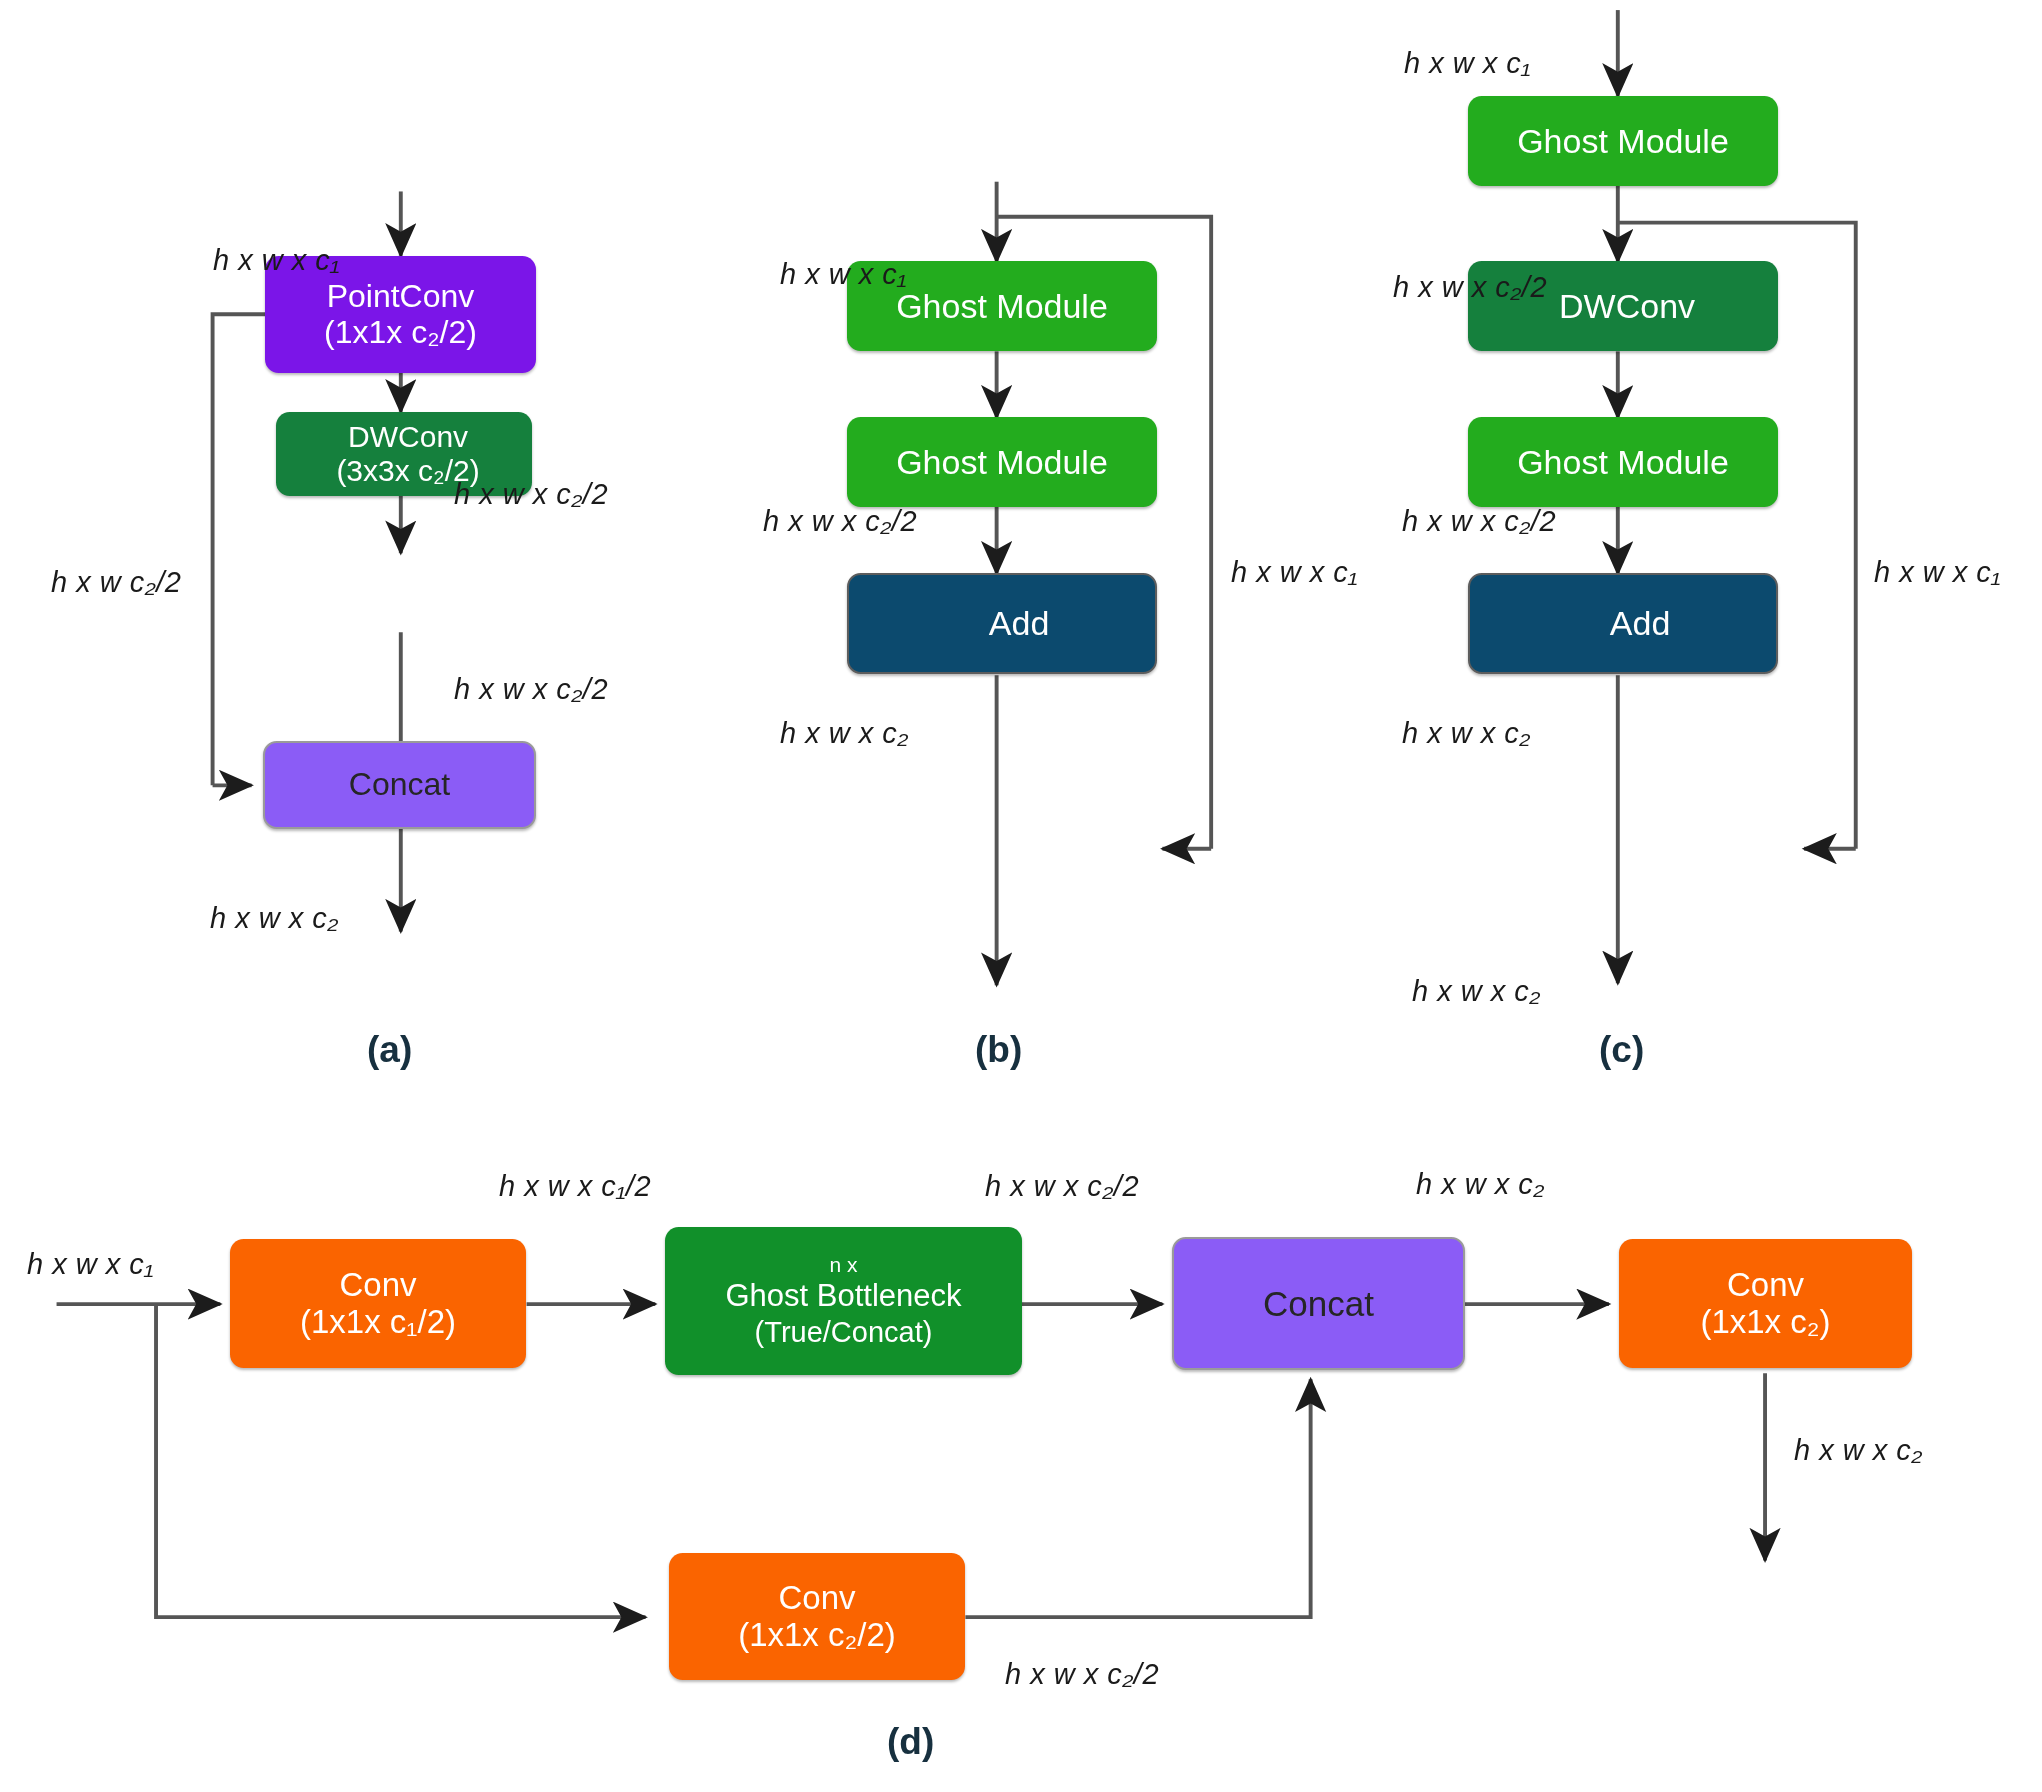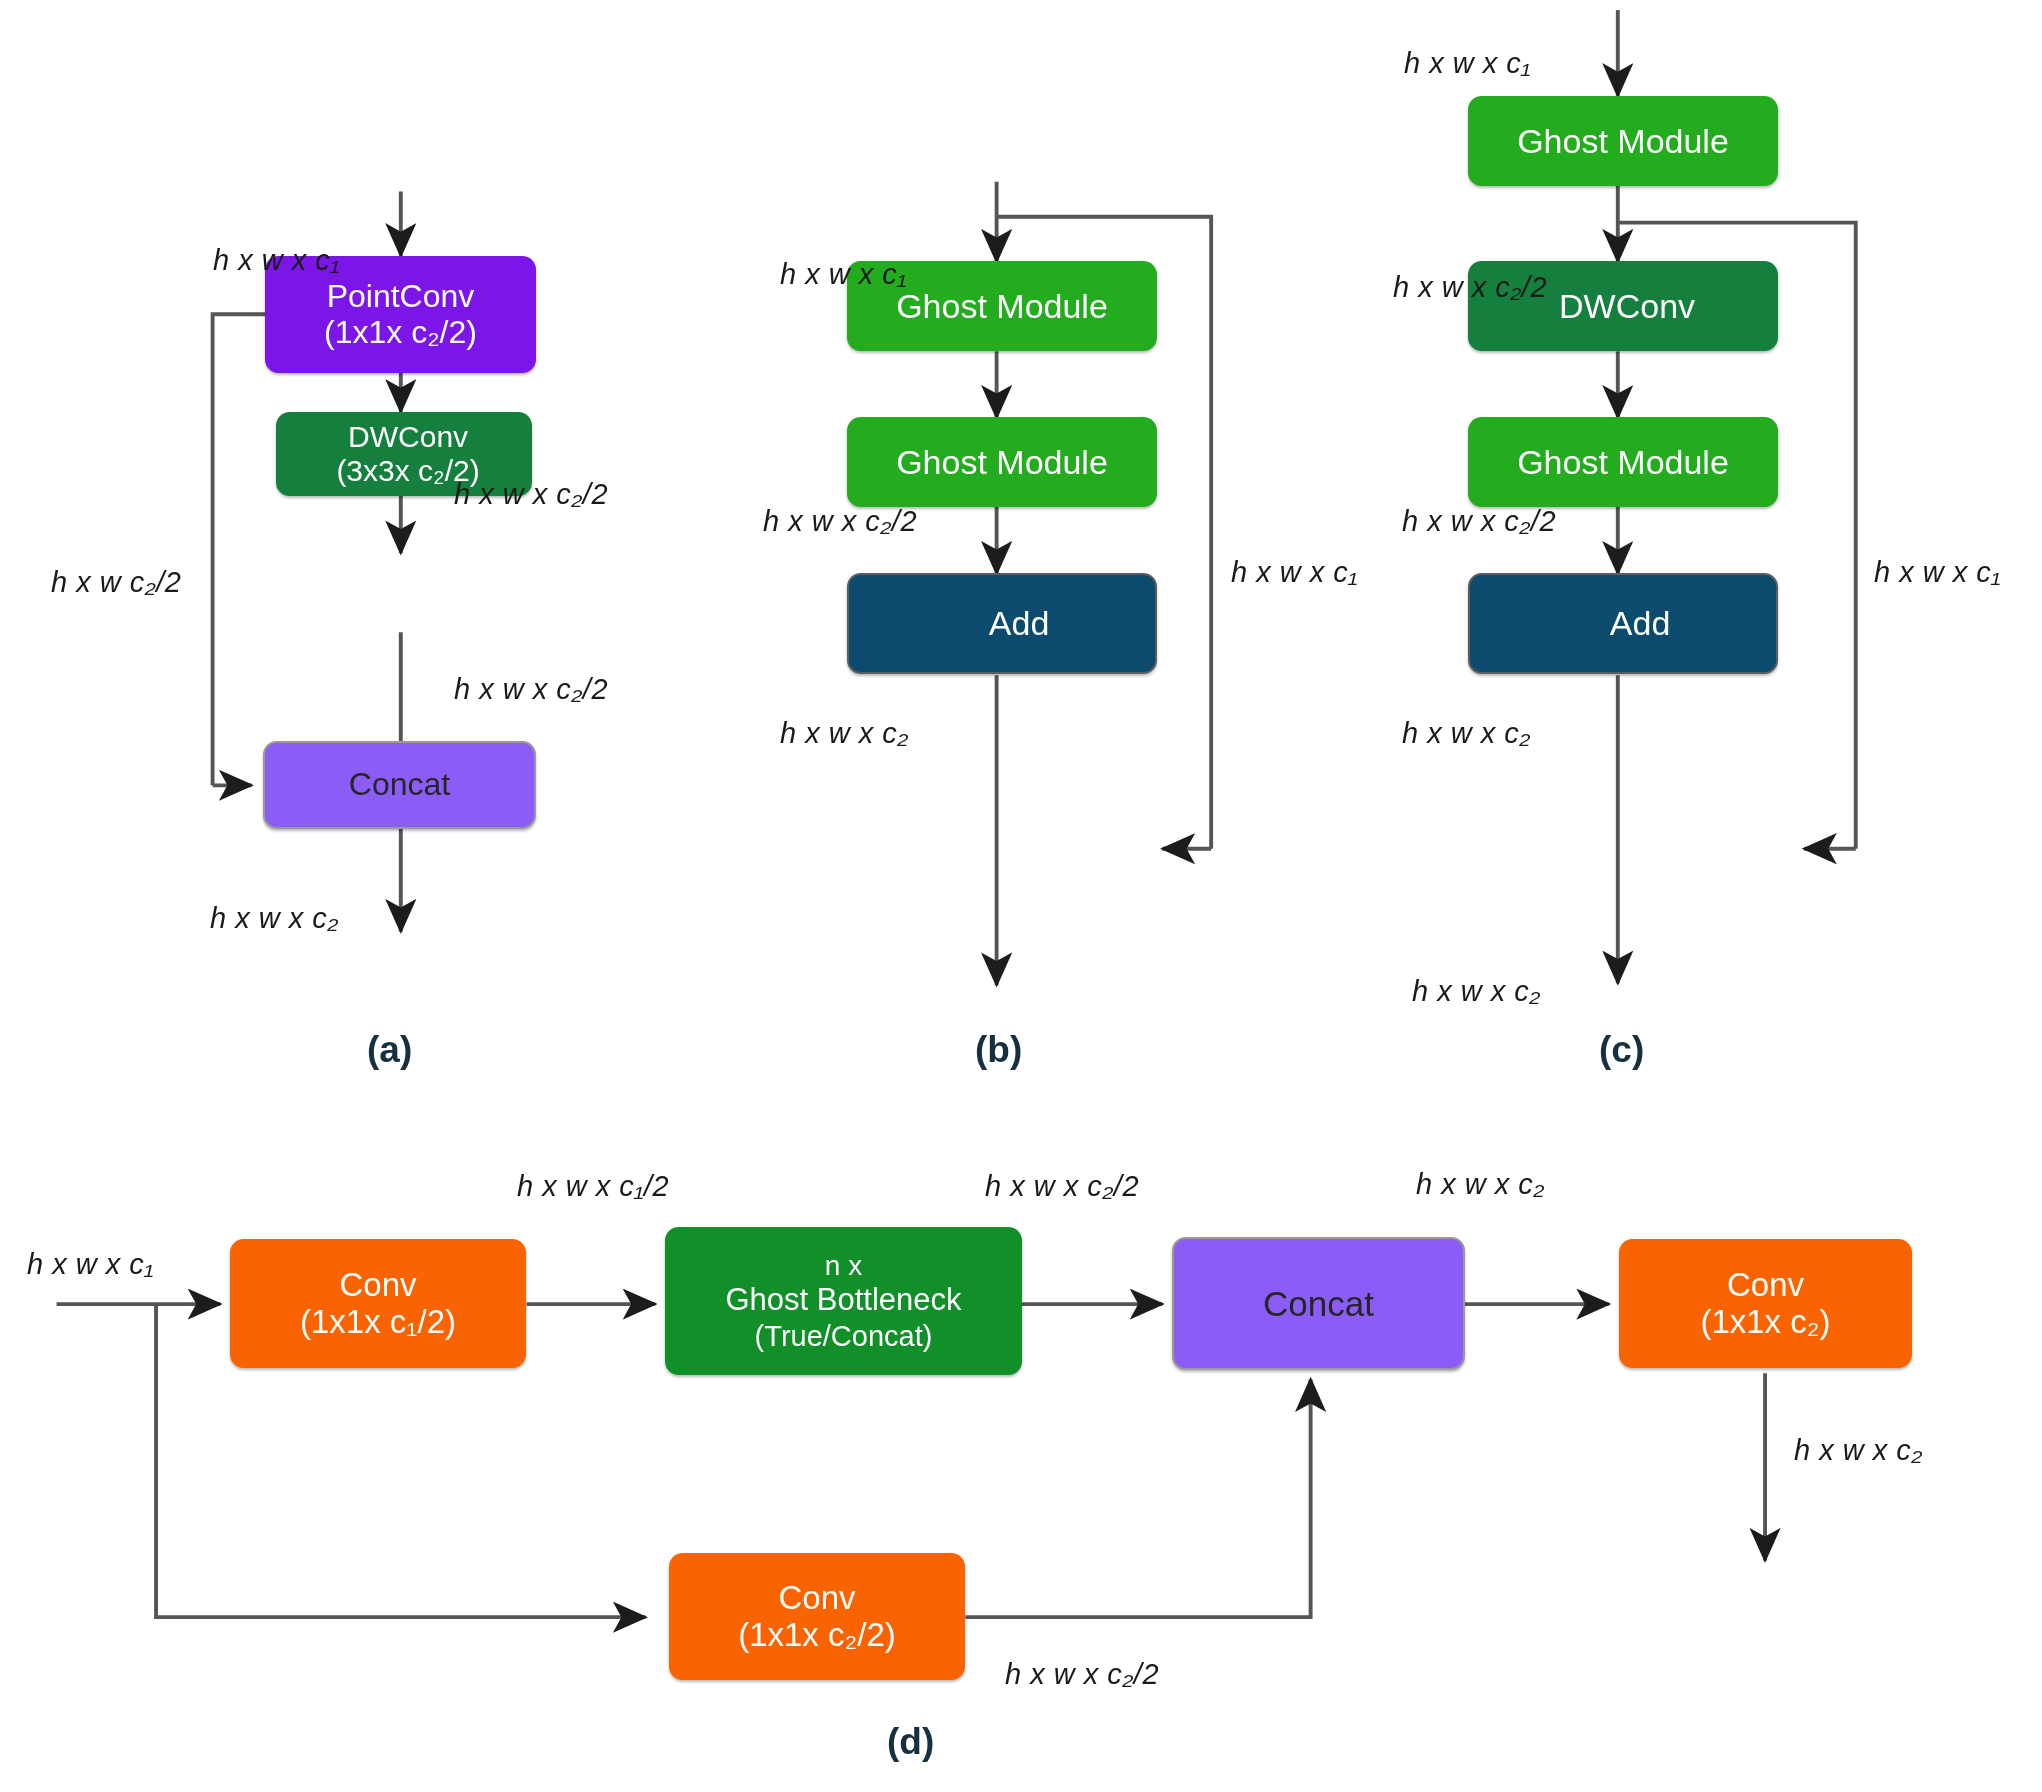--- a/index.html
+++ b/index.html
@@ -181,41 +181,41 @@
   <div class="lbl" style="left:1412px; top:975px; font-size:29px;">h x w x c₂</div>
 
   <div class="cap" style="left:1599px; top:1029px; font-size:37px;">(c)</div>
 
   <div class="blk c-orange" style="left:230px; top:1239px; width:296px; height:129px; font-size:33px;">
     <span class="l1">Conv</span>
     <span class="l2">(1x1x c₁/2)</span>
   </div>
 
   <div class="blk c-dgreen" style="left:665px; top:1227px; width:357px; height:148px; font-size:31px; line-height:1.18;">
-    <span class="l1" style="font-size:28px;">n x</span>
+    <span class="l1" style="font-size:21px;">n x</span>
     <span class="l1">Ghost Bottleneck</span>
     <span class="l2" style="font-size:29px;">(True/Concat)</span>
   </div>
 
   <div class="blk c-white" style="left:1172px; top:1237px; width:293px; height:133px; font-size:35px;">
     <span class="l1">Concat</span>
   </div>
 
   <div class="blk c-orange" style="left:1619px; top:1239px; width:293px; height:129px; font-size:33px;">
     <span class="l1">Conv</span>
     <span class="l2">(1x1x c₂)</span>
   </div>
 
   <div class="blk c-orange" style="left:669px; top:1553px; width:296px; height:127px; font-size:33px;">
     <span class="l1">Conv</span>
     <span class="l2">(1x1x c₂/2)</span>
   </div>
 
   <div class="lbl" style="left:27px; top:1248px; font-size:29px;">h x w x c₁</div>
-  <div class="lbl" style="left:517px; top:1170px; font-size:29px;">h x w x c₁/2</div>
+  <div class="lbl" style="left:499px; top:1170px; font-size:29px;">h x w x c₁/2</div>
   <div class="lbl" style="left:985px; top:1170px; font-size:29px;">h x w x c₂/2</div>
   <div class="lbl" style="left:1416px; top:1168px; font-size:29px;">h x w x c₂</div>
   <div class="lbl" style="left:1005px; top:1658px; font-size:29px;">h x w x c₂/2</div>
   <div class="lbl" style="left:1794px; top:1434px; font-size:29px;">h x w x c₂</div>
 
   <div class="cap" style="left:887px; top:1721px; font-size:37px;">(d)</div>
 
 </div>
 
 

